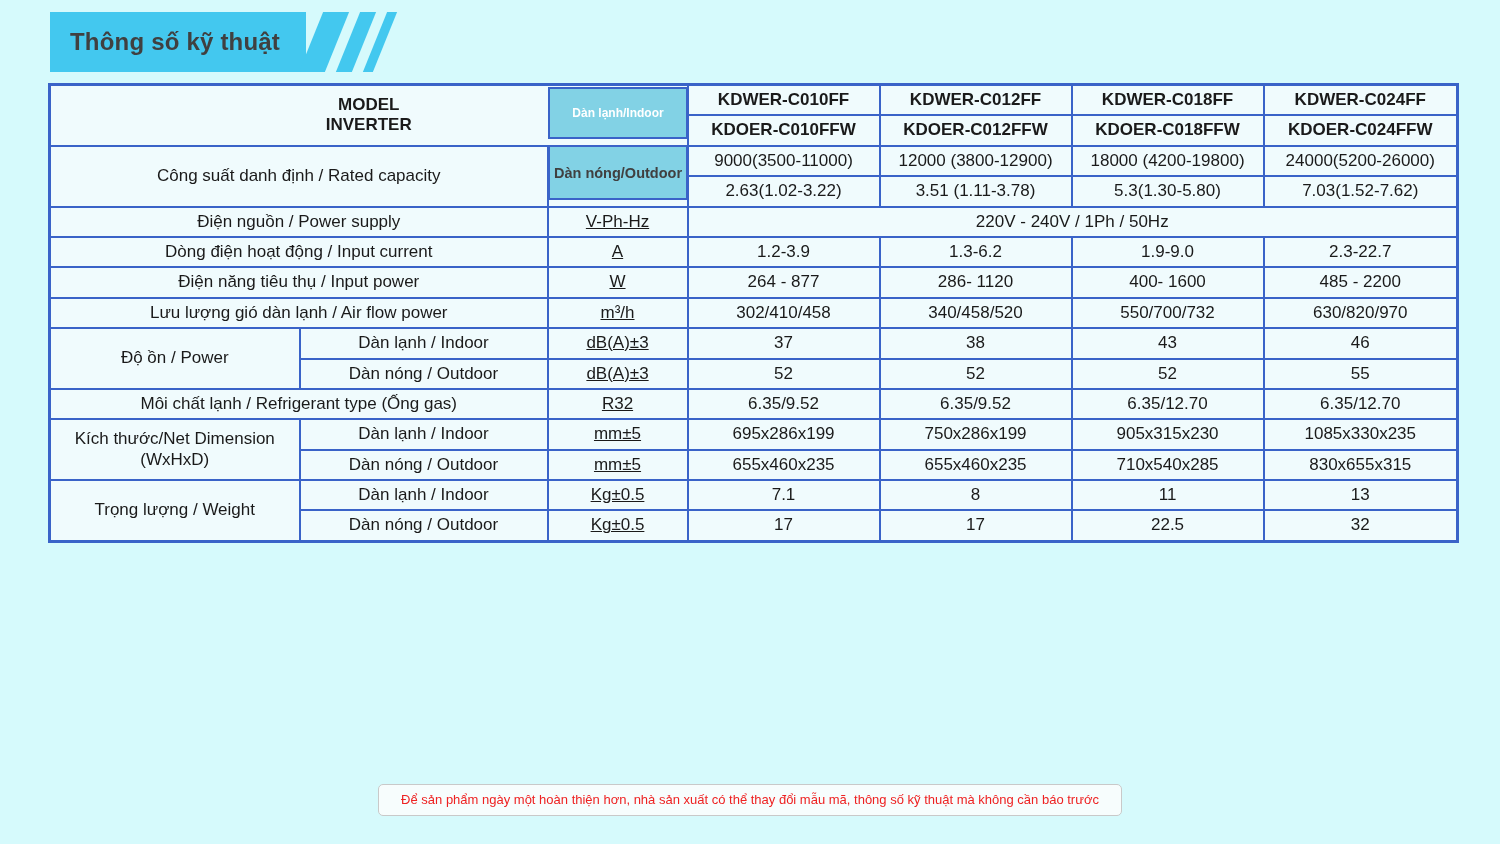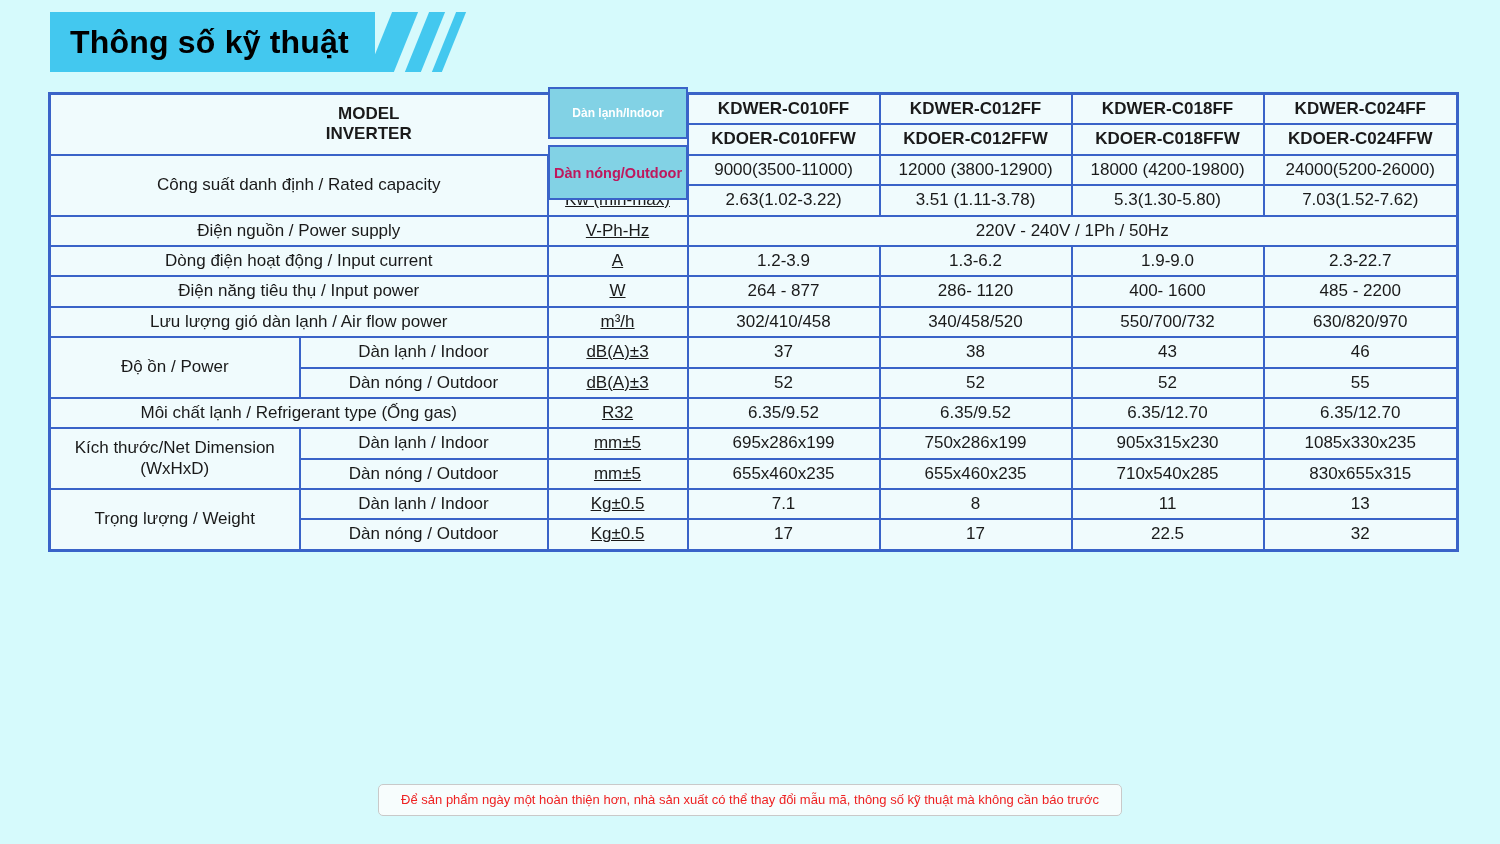--- a/index.html
+++ b/index.html
@@ -25,22 +25,22 @@
     align-items: stretch;
   }
   .banner-body {
     background: #43c8ef;
     padding: 0 26px 0 20px;
     display: flex;
     align-items: center;
     position: relative;
   }
   .banner-title {
-    color: #000000;
-    font-size: 32px;
+    color: #404040;
+    font-size: 24px;
     font-weight: bold;
     letter-spacing: 0.2px;
     white-space: nowrap;
     line-height: 1;
   }
   .banner-stripes {
     display: flex;
     align-items: stretch;
     margin-left: -2px;
   }
@@ -50,21 +50,21 @@
     height: 100%;
   }
   .stripe.s1 { width: 26px; margin-left: 7px; }
   .stripe.s2 { width: 16px; margin-left: 11px; }
   .stripe.s3 { width: 10px; margin-left: 11px; }
 
   
   .spec-wrap {
     position: absolute;
     left: 48px;
-    top: 92px;
+    top: 83px;
     width: 1208px;
   }
   table.spec {
     border-collapse: collapse;
     table-layout: fixed;
     width: 100%;
     border: 3px solid #3a63c8;
   }
   table.spec td {
     border: 2px solid #3a63c8;
@@ -291,16 +291,16 @@
     </tr>
 
   </tbody>
 </table>
 </div>
 
 <div style="position:absolute;left:548px;top:87px;width:140px;height:52px;background:#82d2e5;border:2px solid #3a63c8;box-sizing:border-box;display:flex;align-items:center;justify-content:center;">
   <span style="color:#fff;font-weight:bold;font-size:12px;">Dàn lạnh/Indoor</span>
 </div>
 <div style="position:absolute;left:548px;top:145px;width:140px;height:55px;background:#82d2e5;border:2px solid #3a63c8;box-sizing:border-box;display:flex;align-items:center;justify-content:center;">
-  <span style="color:#be185d;font-weight:bold;font-size:14.5px;">Dàn nóng/Outdoor</span>
+  <span style="color:#404040;font-weight:bold;font-size:14.5px;">Dàn nóng/Outdoor</span>
 </div>
 
 <div class="note">Để sản phẩm ngày một hoàn thiện hơn, nhà sản xuất có thể thay đổi mẫu mã, thông số kỹ thuật mà không cần báo trước</div>
 
 </body></html>

